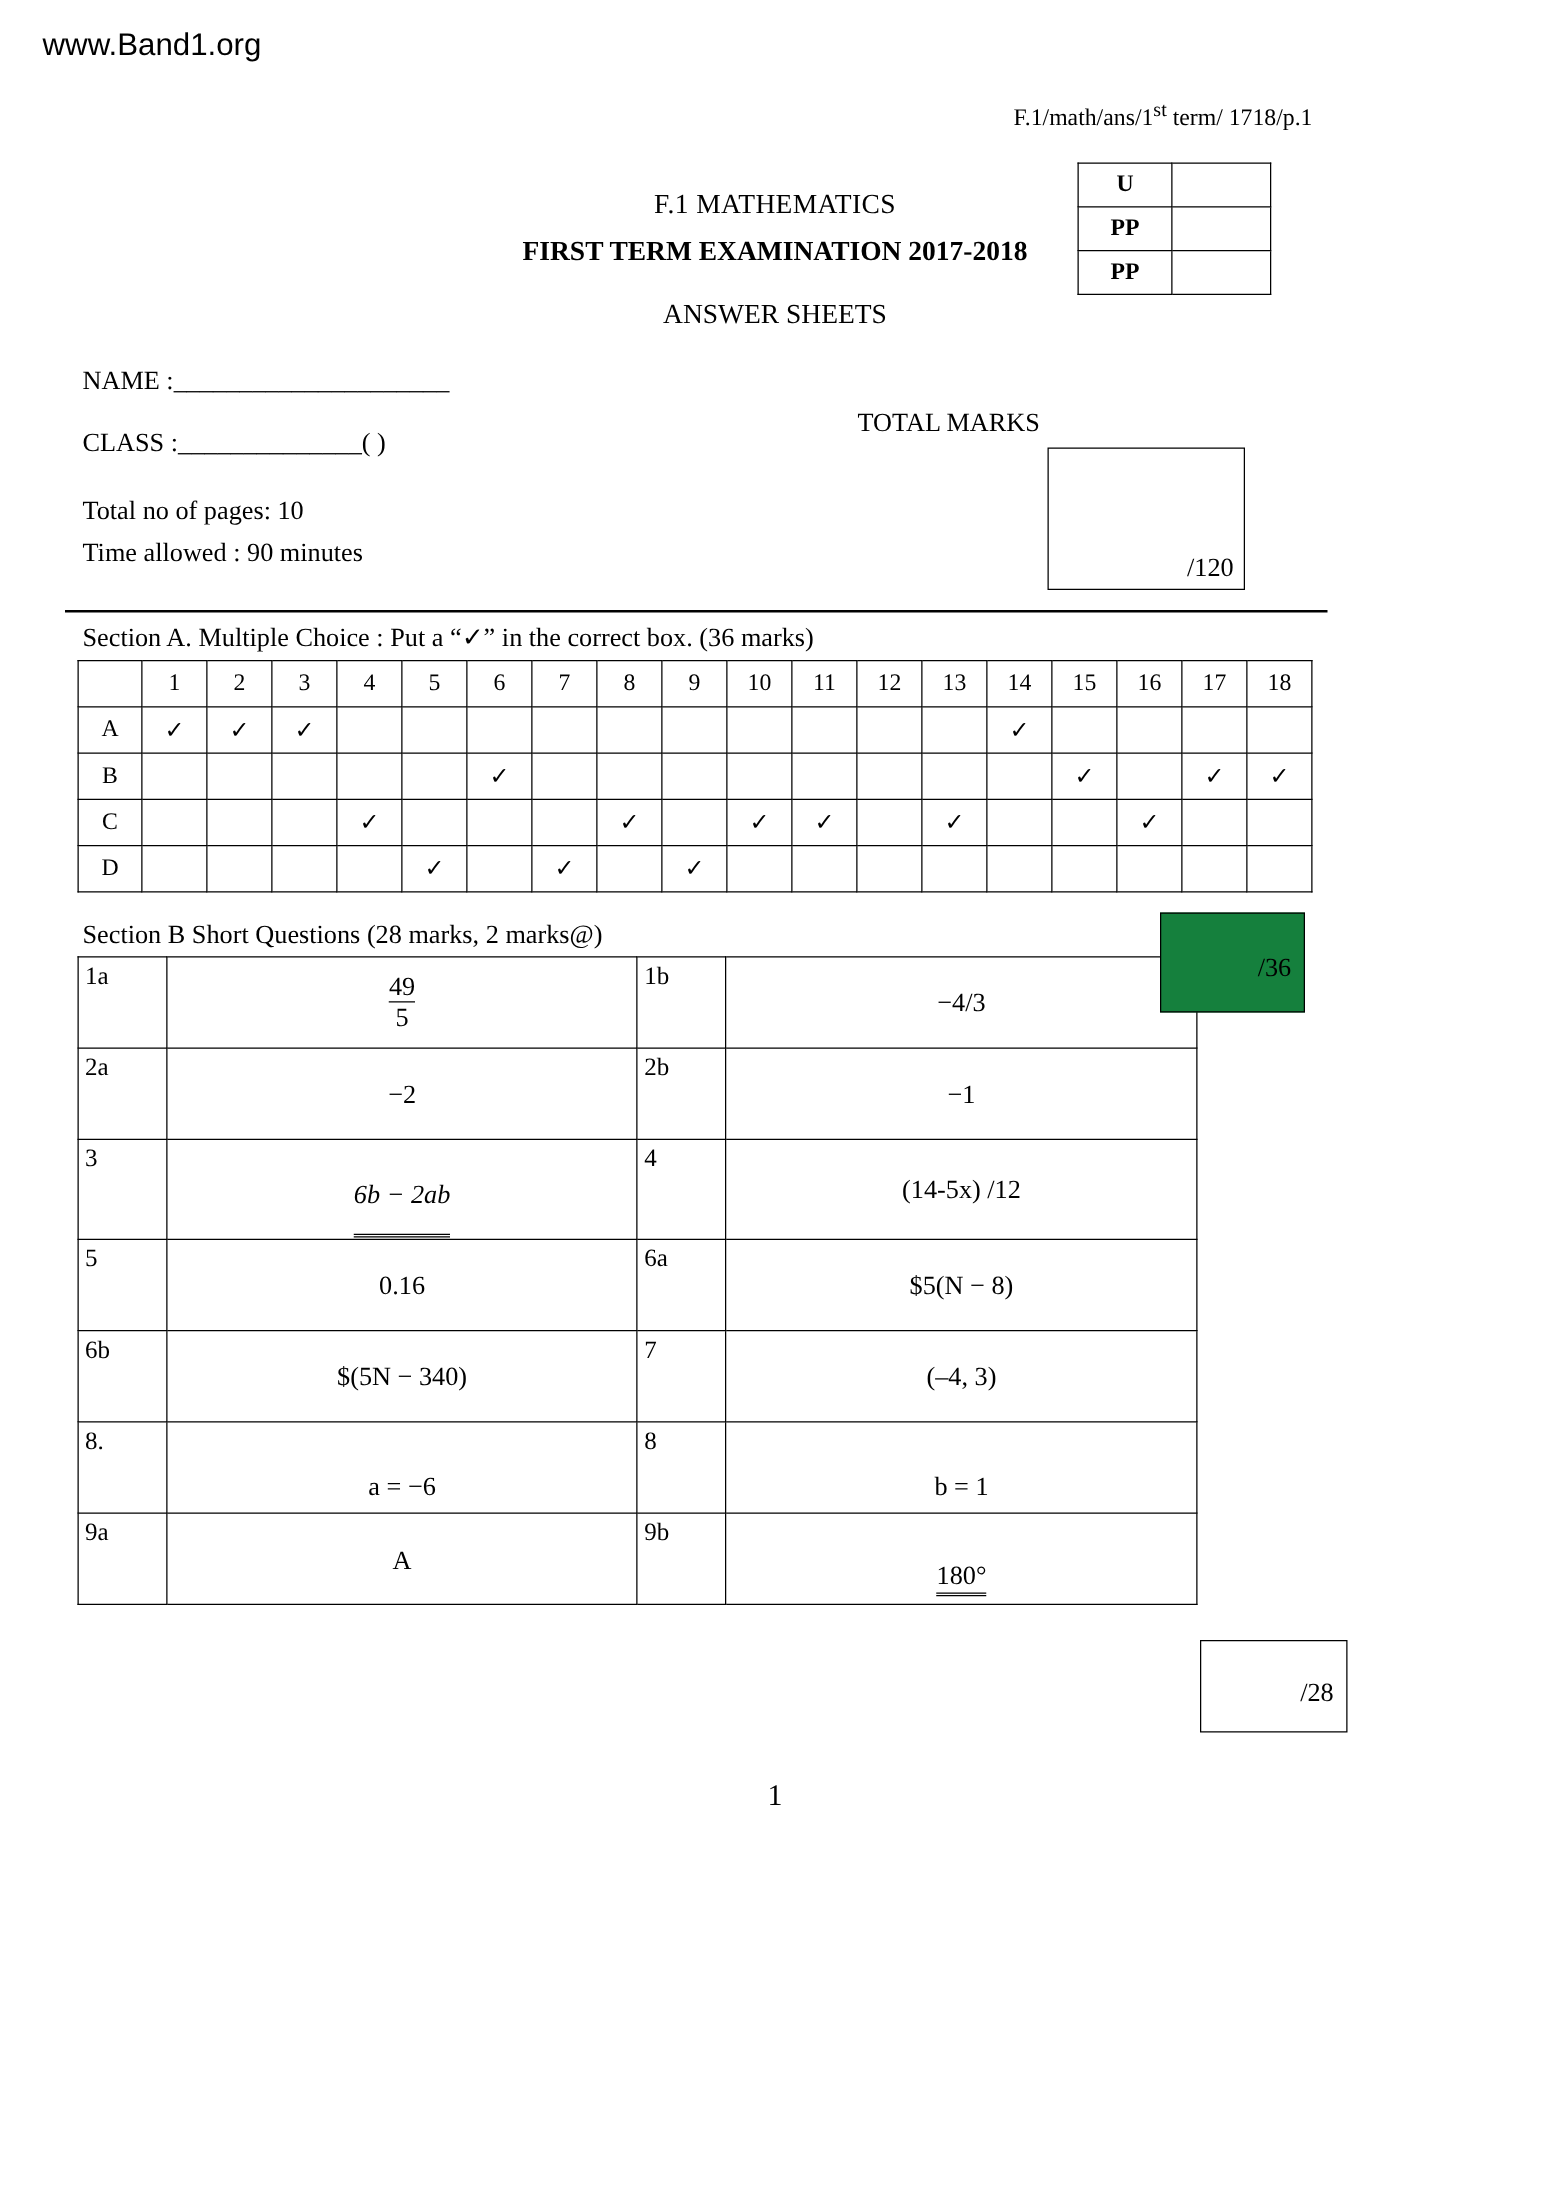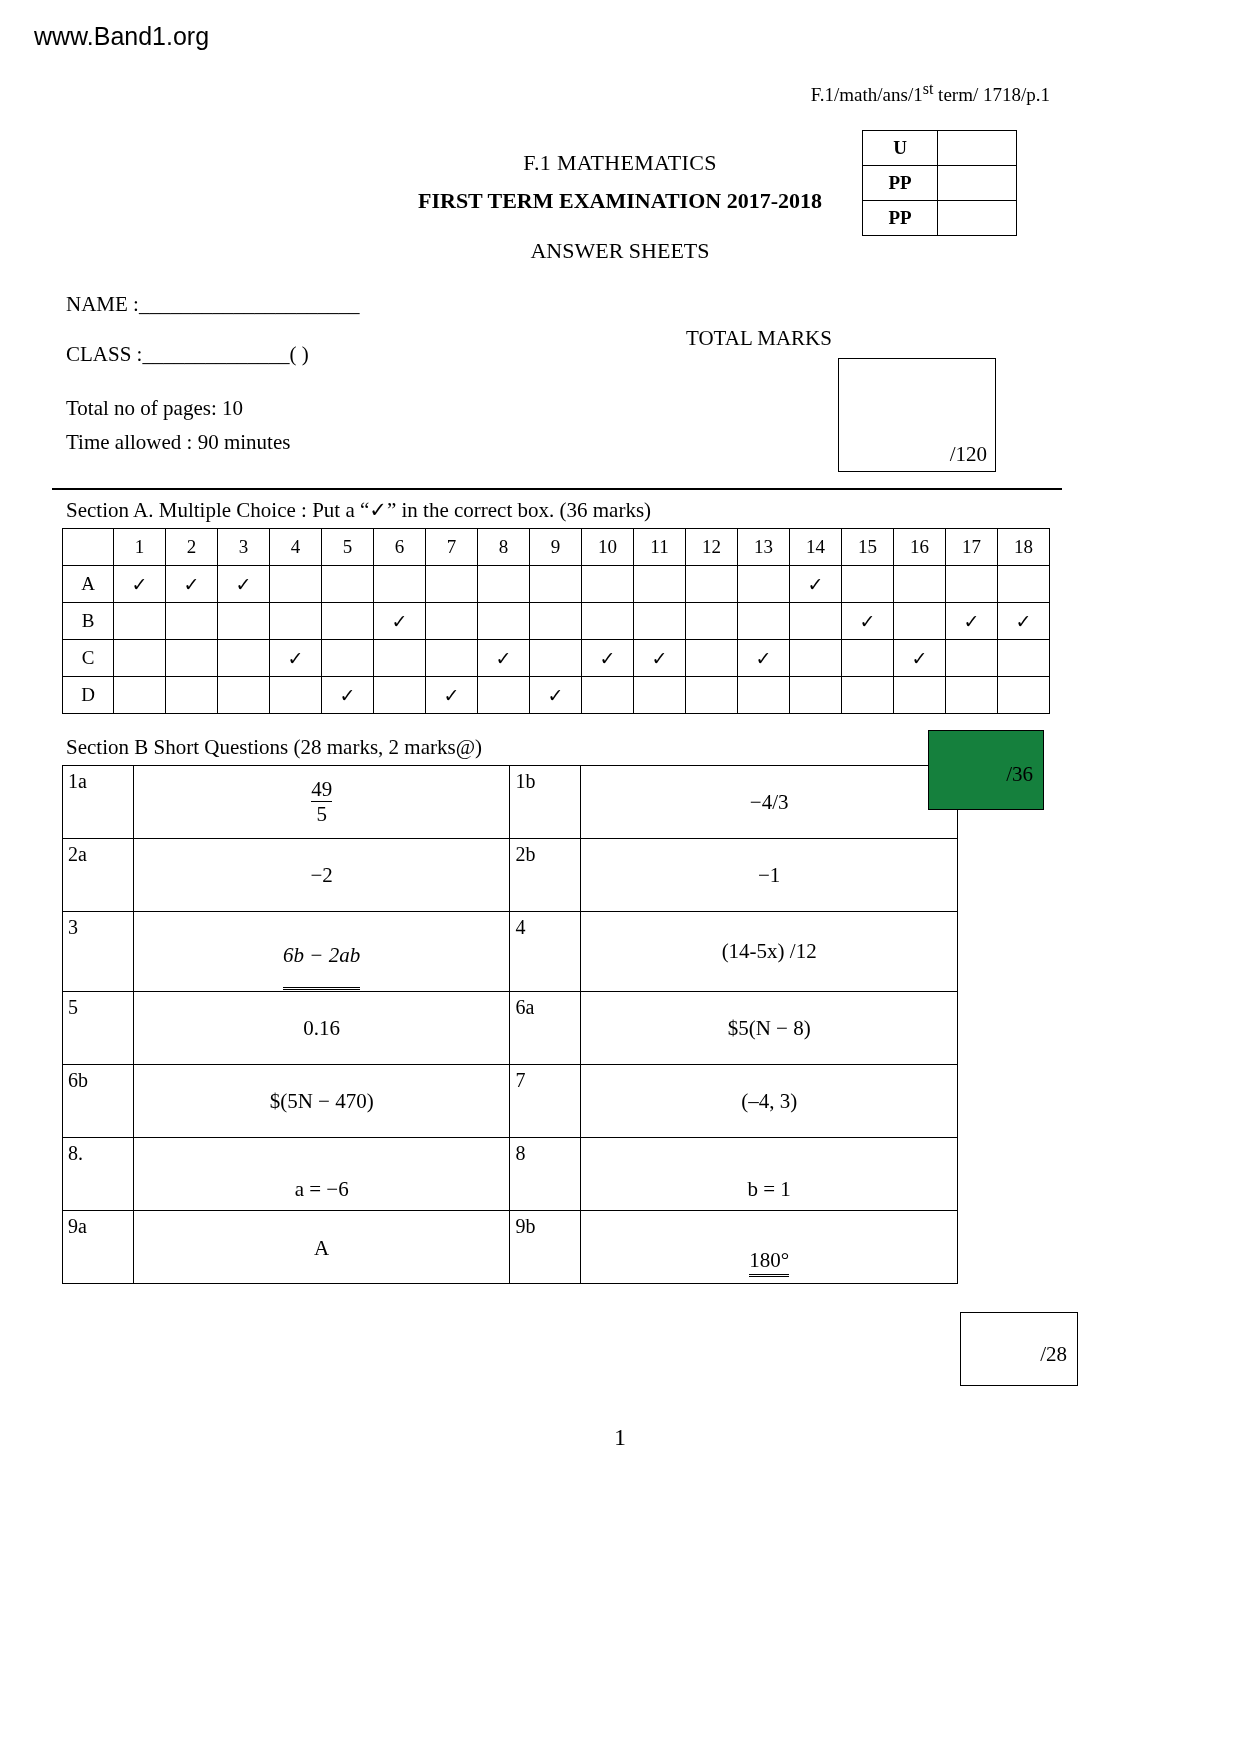--- a/index.html
+++ b/index.html
@@ -437,21 +437,21 @@
       <td class="ans">(14-5x) /12</td>
     </tr>
     <tr>
       <td class="qno">5</td>
       <td class="ans">0.16</td>
       <td class="qno">6a</td>
       <td class="ans">$5(N − 8)</td>
     </tr>
     <tr>
       <td class="qno">6b</td>
-      <td class="ans">$(5N − 470)</td>
+      <td class="ans">$(5N − 340)</td>
       <td class="qno">7</td>
       <td class="ans">(–4, 3)</td>
     </tr>
     <tr>
       <td class="qno">8.</td>
       <td class="ans">
         <span class="lowpad">a =  −6</span>
       </td>
       <td class="qno">8</td>
       <td class="ans">

